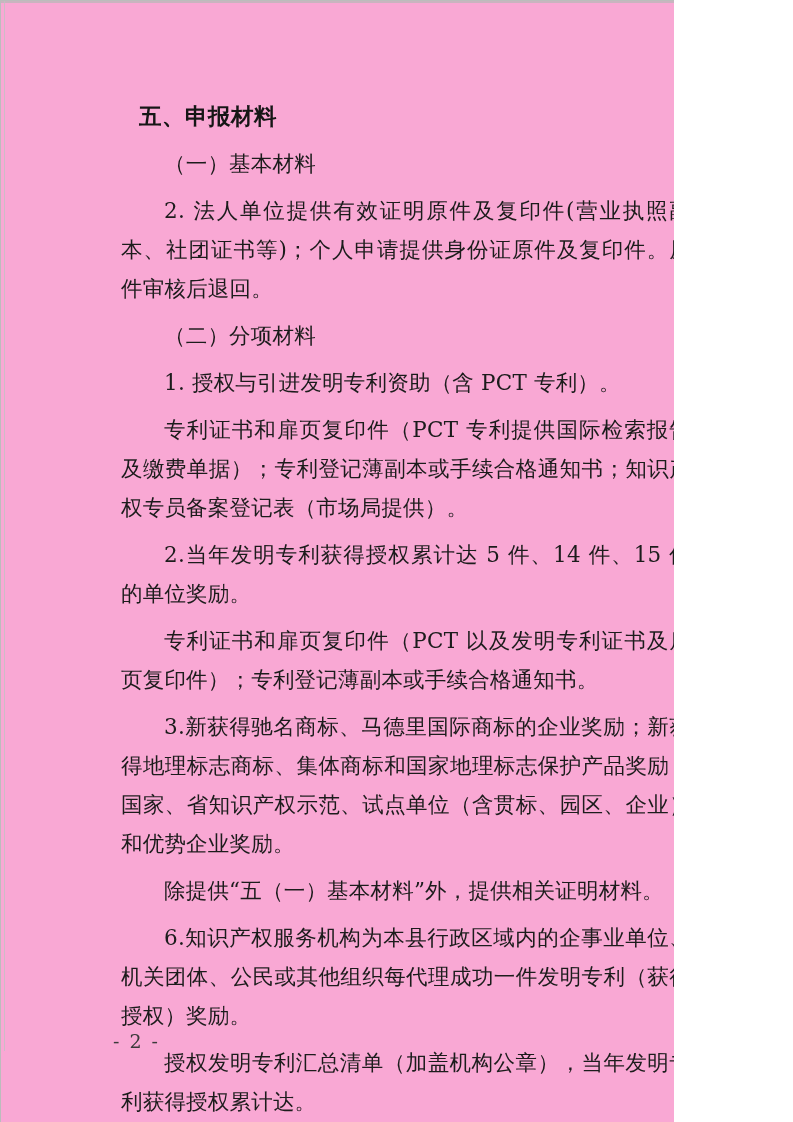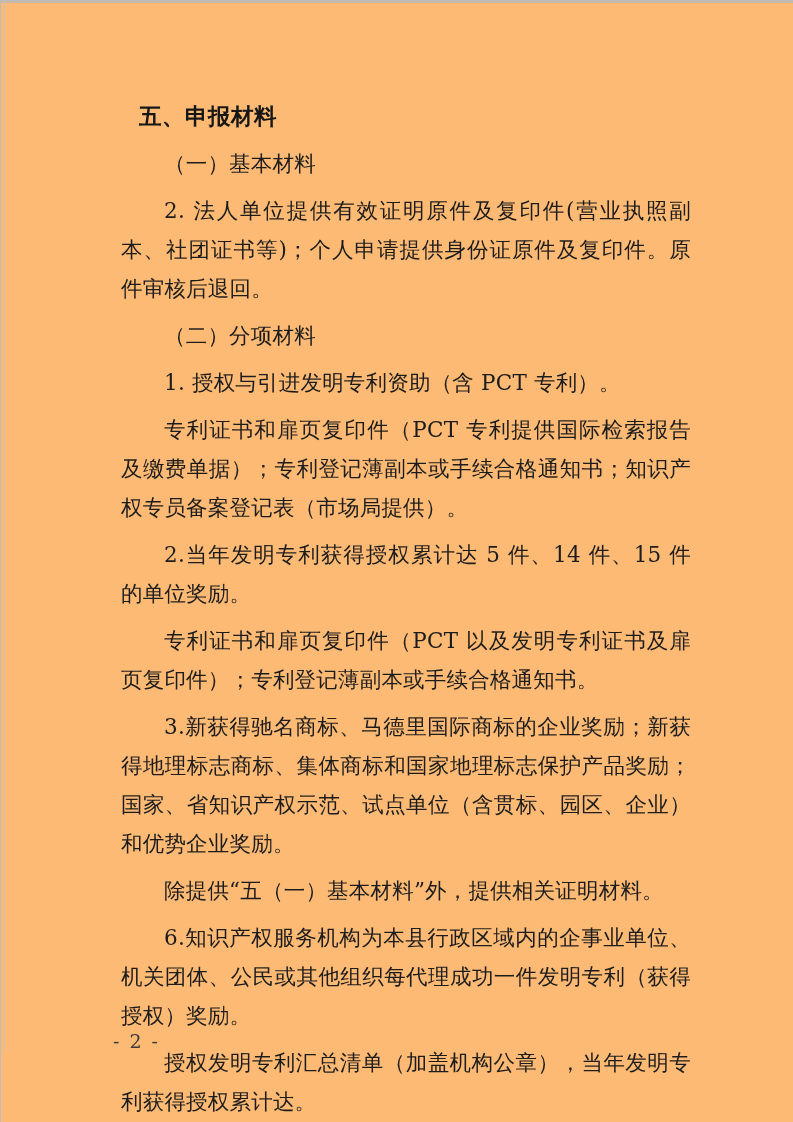--- a/index.html
+++ b/index.html
@@ -3,23 +3,23 @@
 <meta charset="utf-8">
 <title>申报材料</title>
 <style>
   html, body {
     margin: 0;
     padding: 0;
     background: #ffffff;
   }
   .page {
     position: relative;
-    width: 793px;
+    width: 674px;
     height: 1122px;
-    background: #fdba74;
+    background: #f9a8d4;
     overflow: hidden;
     box-sizing: border-box;
     border-top: 1px solid #bcbcbc;
     border-left: 1px solid #bcbcbc;
   }
   
   .scan-edge-top {
     position: absolute;
     left: 0; top: 0;
     width: 793px; height: 2px;

